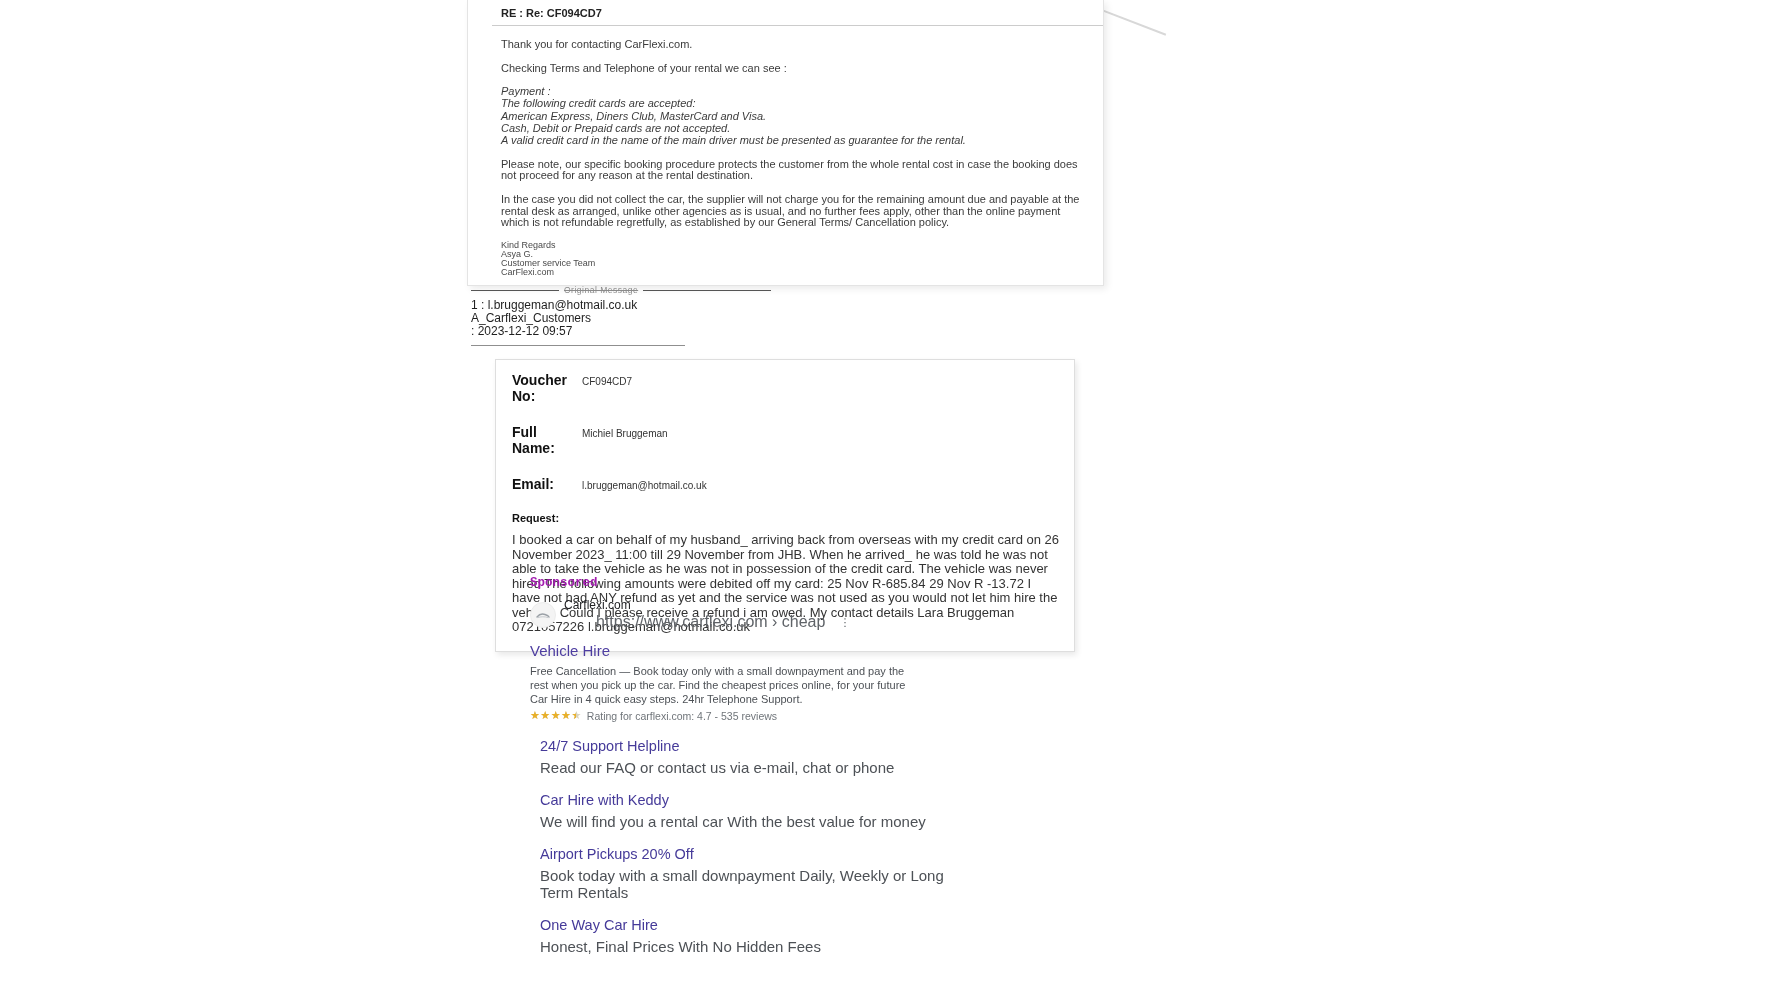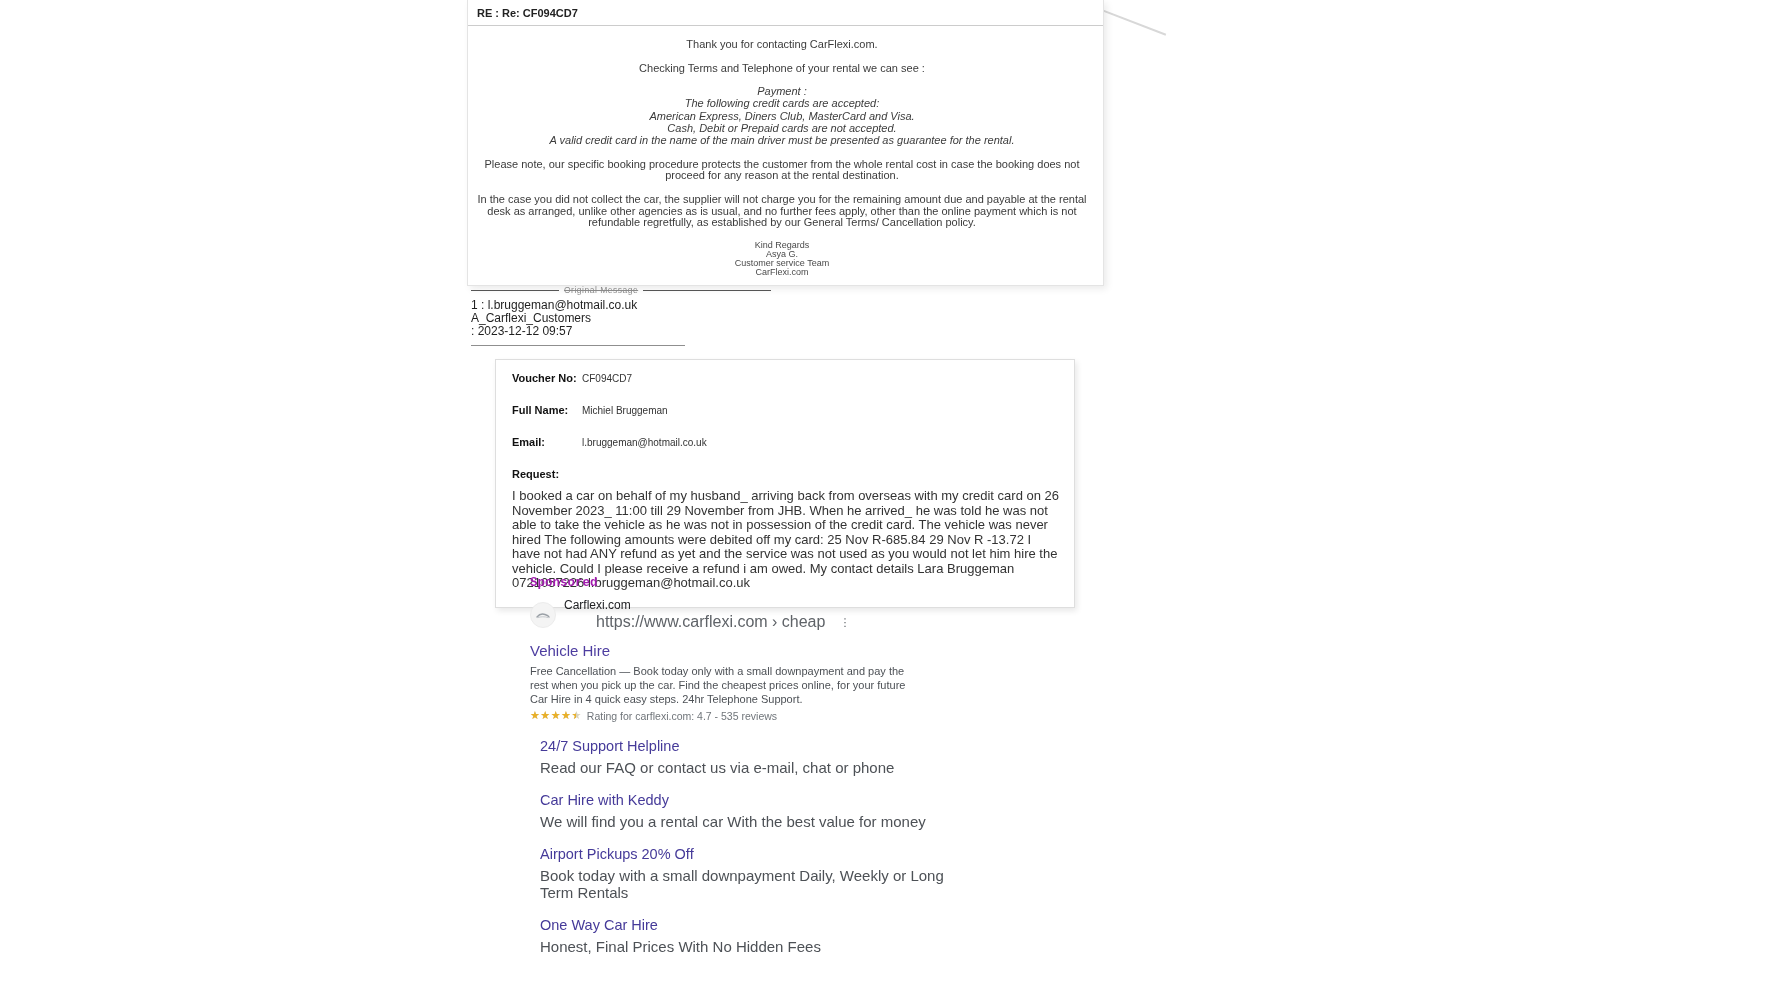--- a/index.html
+++ b/index.html
@@ -5,27 +5,28 @@
   * { margin: 0; padding: 0; box-sizing: border-box; }
   html, body { width: 1778px; height: 1000px; background: #ffffff; overflow: hidden; }
   body { font-family: "Liberation Sans", sans-serif; position: relative; color: #3b3b3b; }
 
   
   .email-card {
     position: absolute; left: 467px; top: 0; width: 637px;
     background: #fff;
     border: 1px solid #e4e4e4; border-top: none;
     box-shadow: 3px 3px 7px rgba(0,0,0,0.08);
+    padding-left: 24px;
   }
   .email-subject {
     padding: 7px 9px 6px 9px;
     font-size: 11px; font-weight: bold; color: #222;
     border-bottom: 1px solid #cccccc;
   }
-  .email-body { padding: 13px 16px 4px 9px; font-size: 11px; line-height: 1.06; color: #3b3b3b; text-align: center; }
+  .email-body { padding: 13px 16px 4px 9px; font-size: 11px; line-height: 1.06; color: #3b3b3b; }
   .email-body p { margin: 0 0 12px 0; }
   .payment-block { font-style: italic; margin-bottom: 12px; }
   .payment-block div { margin: 0 0 0.5px 0; }
   .signature { font-size: 9px; line-height: 1.0; color: #4a4a4a; margin-top: 10px; padding-bottom: 4px; }
 
   
   .page-edge {
     position: absolute; left: 1099px; top: 8px; width: 72px; height: 0;
     border-top: 2px solid #d8d8d8; transform: rotate(21deg); transform-origin: left top;
   }
@@ -42,21 +43,21 @@
   .orig-rule { width: 214px; border-top: 1px solid #8f8f8f; margin-top: 7px; }
 
   
   .voucher-card {
     position: absolute; left: 495px; top: 359px; width: 580px;
     background: #fff; border: 1px solid #dedede;
     box-shadow: 2px 3px 6px rgba(0,0,0,0.09);
     padding: 12px 16px 16px 16px;
   }
   .vrow { display: flex; align-items: baseline; margin-bottom: 20px; }
-  .vlabel { width: 70px; flex: 0 0 70px; font-size: 11px; font-weight: bold; color: #111; }
+  .vlabel { width: 70px; flex: 0 0 70px; font-size: 14px; font-weight: bold; color: #111; }
   .vvalue { font-size: 10px; color: #333; }
   .request-label { font-size: 11px; font-weight: bold; color: #111; margin-bottom: 9px; }
   .request-text { font-size: 13px; line-height: 1.12; color: #333; width: 550px; }
 
   
   .sponsored { position: absolute; left: 530px; top: 576px; width: 430px; }
   .sponsored-label { font-size: 12.5px; font-weight: bold; color: #a21caf; font-family: Liberation Mono, monospace; }
   .ad-head { display: flex; align-items: center; margin-top: 8px; cursor: pointer; }
   .favicon {
     width: 26px; height: 26px; border-radius: 50%;

